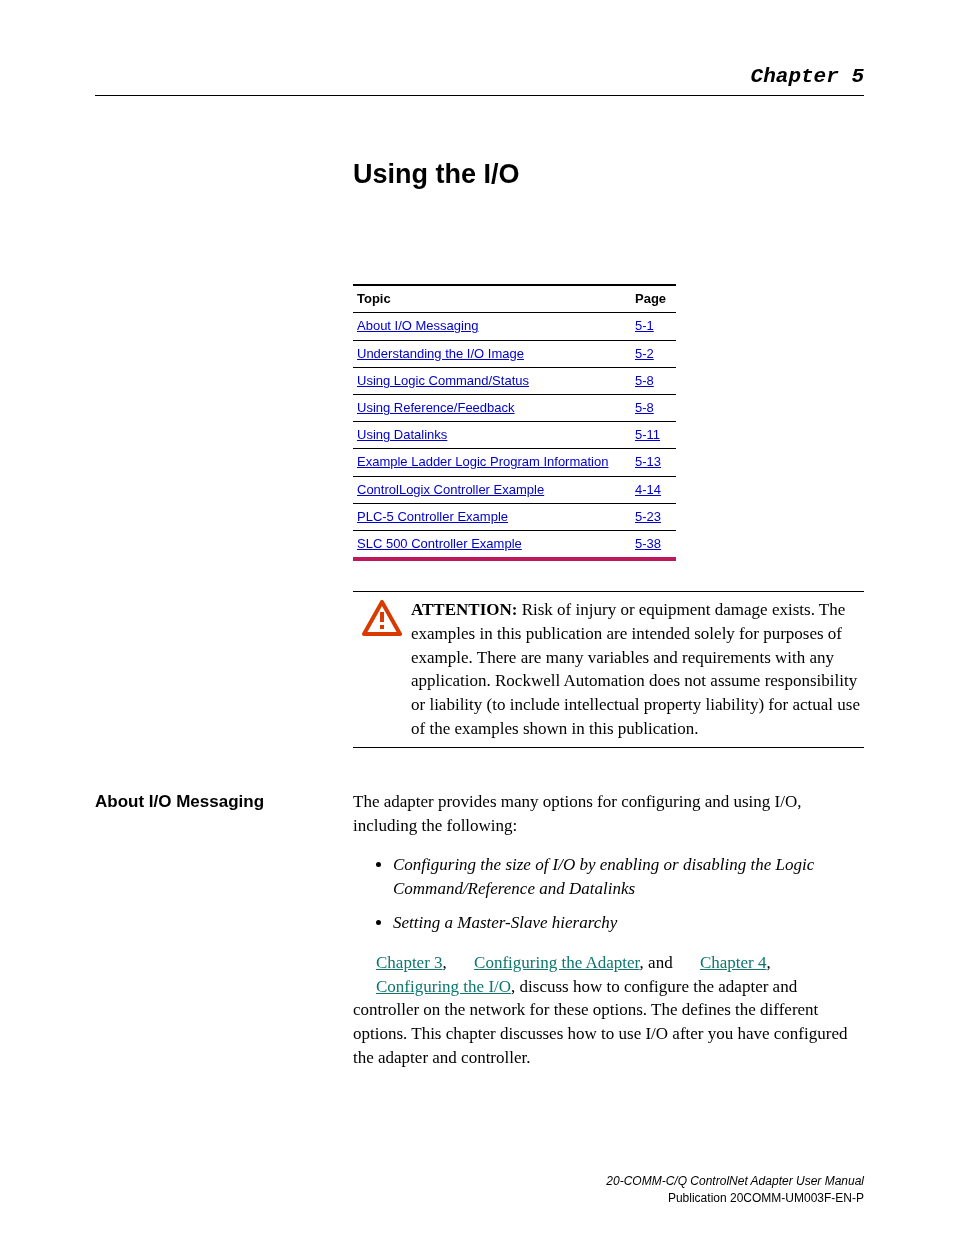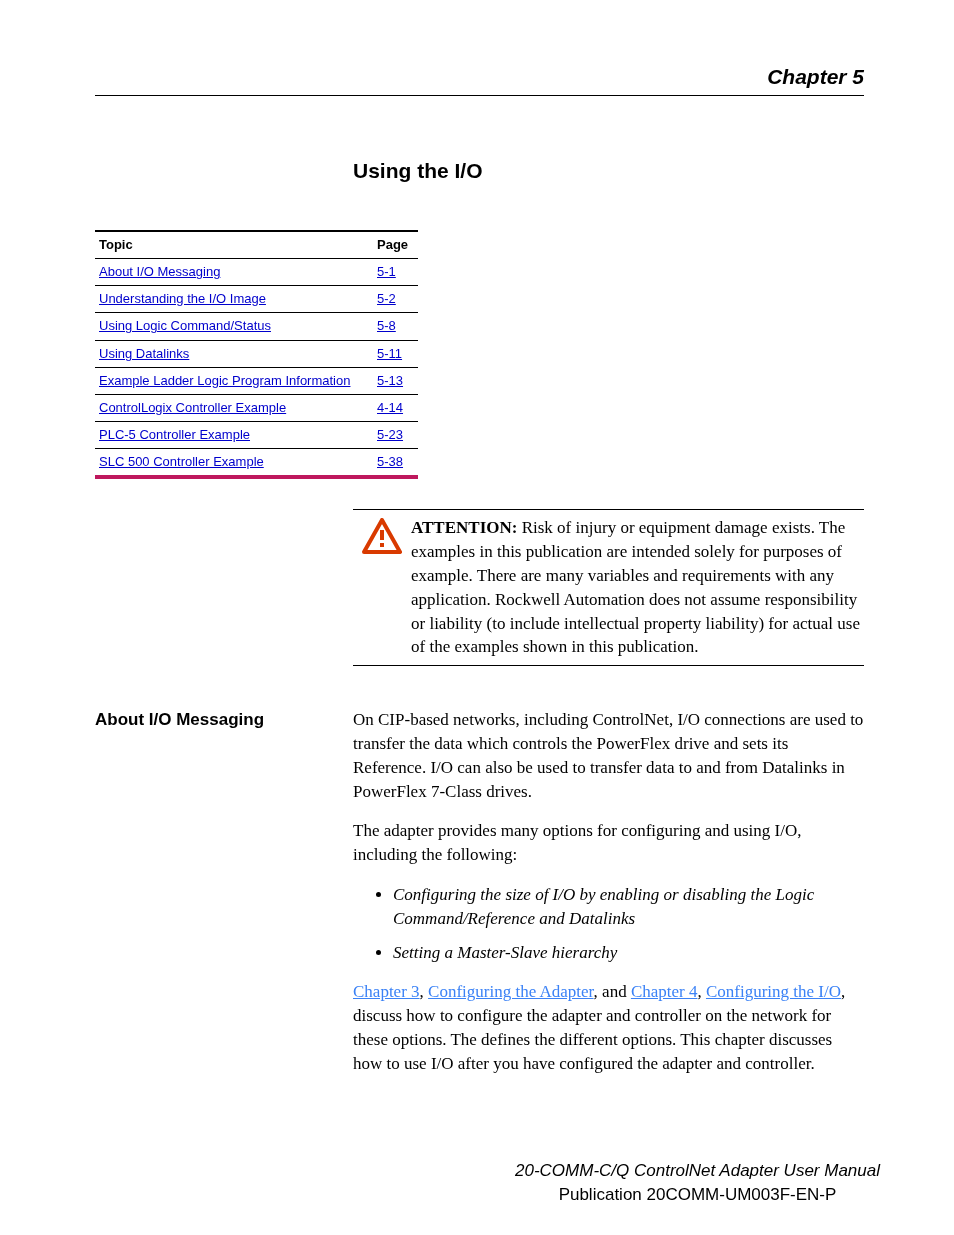--- a/index.html
+++ b/index.html
@@ -17,38 +17,39 @@
       padding: 62px 90px 40px 95px;
     }
     .header {
       display: flex;
       justify-content: flex-end;
       border-bottom: 1.5px solid #000;
       padding-bottom: 4px;
       margin-bottom: 60px;
     }
     .chapter-label {
-      font-family: Liberation Sans, sans-serif;
+      font-family: Liberation Mono, monospace;
       font-style: italic;
       font-weight: bold;
       font-size: 21px;
     }
     .title {
       font-family: Arial, Helvetica, sans-serif;
       font-weight: bold;
-      font-size: 21px;
-      margin-left: 258px;
-      margin-bottom: 44px;
+      font-size: 27px;
+      margin-left: 258px;
+      margin-bottom: 90px;
     }
     .intro {
       margin-left: 258px;
       margin-bottom: 14px;
     }
     .toc {
       border-collapse: collapse;
+      margin-left: 258px;
       margin-bottom: 30px;
       font-family: Arial, Helvetica, sans-serif;
       font-size: 13px;
     }
     .toc th, .toc td {
       border-top: 1px solid #000;
       border-bottom: 1px solid #000;
       text-align: left;
       padding: 4px 8px 4px 4px;
     }
@@ -88,28 +89,28 @@
       flex: 0 0 258px;
       font-family: Arial, Helvetica, sans-serif;
       font-weight: bold;
       font-size: 17px;
       padding-right: 20px;
     }
     .section-body { flex: 1; }
     .section-body p { margin-bottom: 16px; }
     .section-body ul { margin-left: 40px; margin-bottom: 16px; list-style: disc; font-style: italic; }
     .section-body li { margin-bottom: 10px; }
-    .inline-link { color: #3b82f6; text-decoration: underline; cursor: pointer; }
+    .inline-link { color: #0f766e; text-decoration: underline; cursor: pointer; margin-left: 23px; }
     .footer {
       position: absolute;
       bottom: 28px;
-      right: 74px;
-      text-align: center;
-      font-family: Arial, Helvetica, sans-serif;
-      font-size: 17px;
+      right: 90px;
+      text-align: right;
+      font-family: Arial, Helvetica, sans-serif;
+      font-size: 12px;
     }
     .footer .manual { font-style: italic; }
   </style>
 </head>
 <body>
 
 <div class="page">
   <div class="header">
     <span class="chapter-label">Chapter 5</span>
   </div>
@@ -128,20 +129,24 @@
       <tr>
           <td><span class="link">About I/O Messaging</span></td>
           <td><span class="link">5-1</span></td>
         </tr>
       <tr>
           <td><span class="link">Understanding the I/O Image</span></td>
           <td><span class="link">5-2</span></td>
         </tr>
       <tr>
           <td><span class="link">Using Logic Command/Status</span></td>
+          <td><span class="link">5-8</span></td>
+        </tr>
+      <tr>
+          <td><span class="link">Using Reference/Feedback</span></td>
           <td><span class="link">5-8</span></td>
         </tr>
       <tr>
           <td><span class="link">Using Datalinks</span></td>
           <td><span class="link">5-11</span></td>
         </tr>
       <tr>
           <td><span class="link">Example Ladder Logic Program Information</span></td>
           <td><span class="link">5-13</span></td>
         </tr>
@@ -170,21 +175,20 @@
     </div>
     <div class="attention-text">
       <b>ATTENTION:</b>
       <span>Risk of injury or equipment damage exists. The examples in this publication are intended solely for purposes of example. There are many variables and requirements with any application. Rockwell Automation does not assume responsibility or liability (to include intellectual property liability) for actual use of the examples shown in this publication.</span>
     </div>
   </div>
 
   <div class="section">
     <div class="section-heading">About I/O Messaging</div>
     <div class="section-body">
-      <p>On CIP-based networks, including ControlNet, I/O connections are used to transfer the data which controls the PowerFlex drive and sets its Reference. I/O can also be used to transfer data to and from Datalinks in PowerFlex 7-Class drives.</p>
       <p>The adapter provides many options for configuring and using I/O, including the following:</p>
       <ul>
         <li>Configuring the size of I/O by enabling or disabling the Logic Command/Reference and Datalinks</li>
         <li>Setting a Master-Slave hierarchy</li>
       </ul>
       <p>
         <span class="inline-link">Chapter 3</span><span>, </span><span class="inline-link">Configuring the Adapter</span><span>, and </span><span class="inline-link">Chapter 4</span><span>, </span><span class="inline-link">Configuring the I/O</span><span>, discuss how to configure the adapter and controller on the network for these options. The  defines the different options. This chapter discusses how to use I/O after you have configured the adapter and controller.</span>
       </p>
     </div>
   </div>

